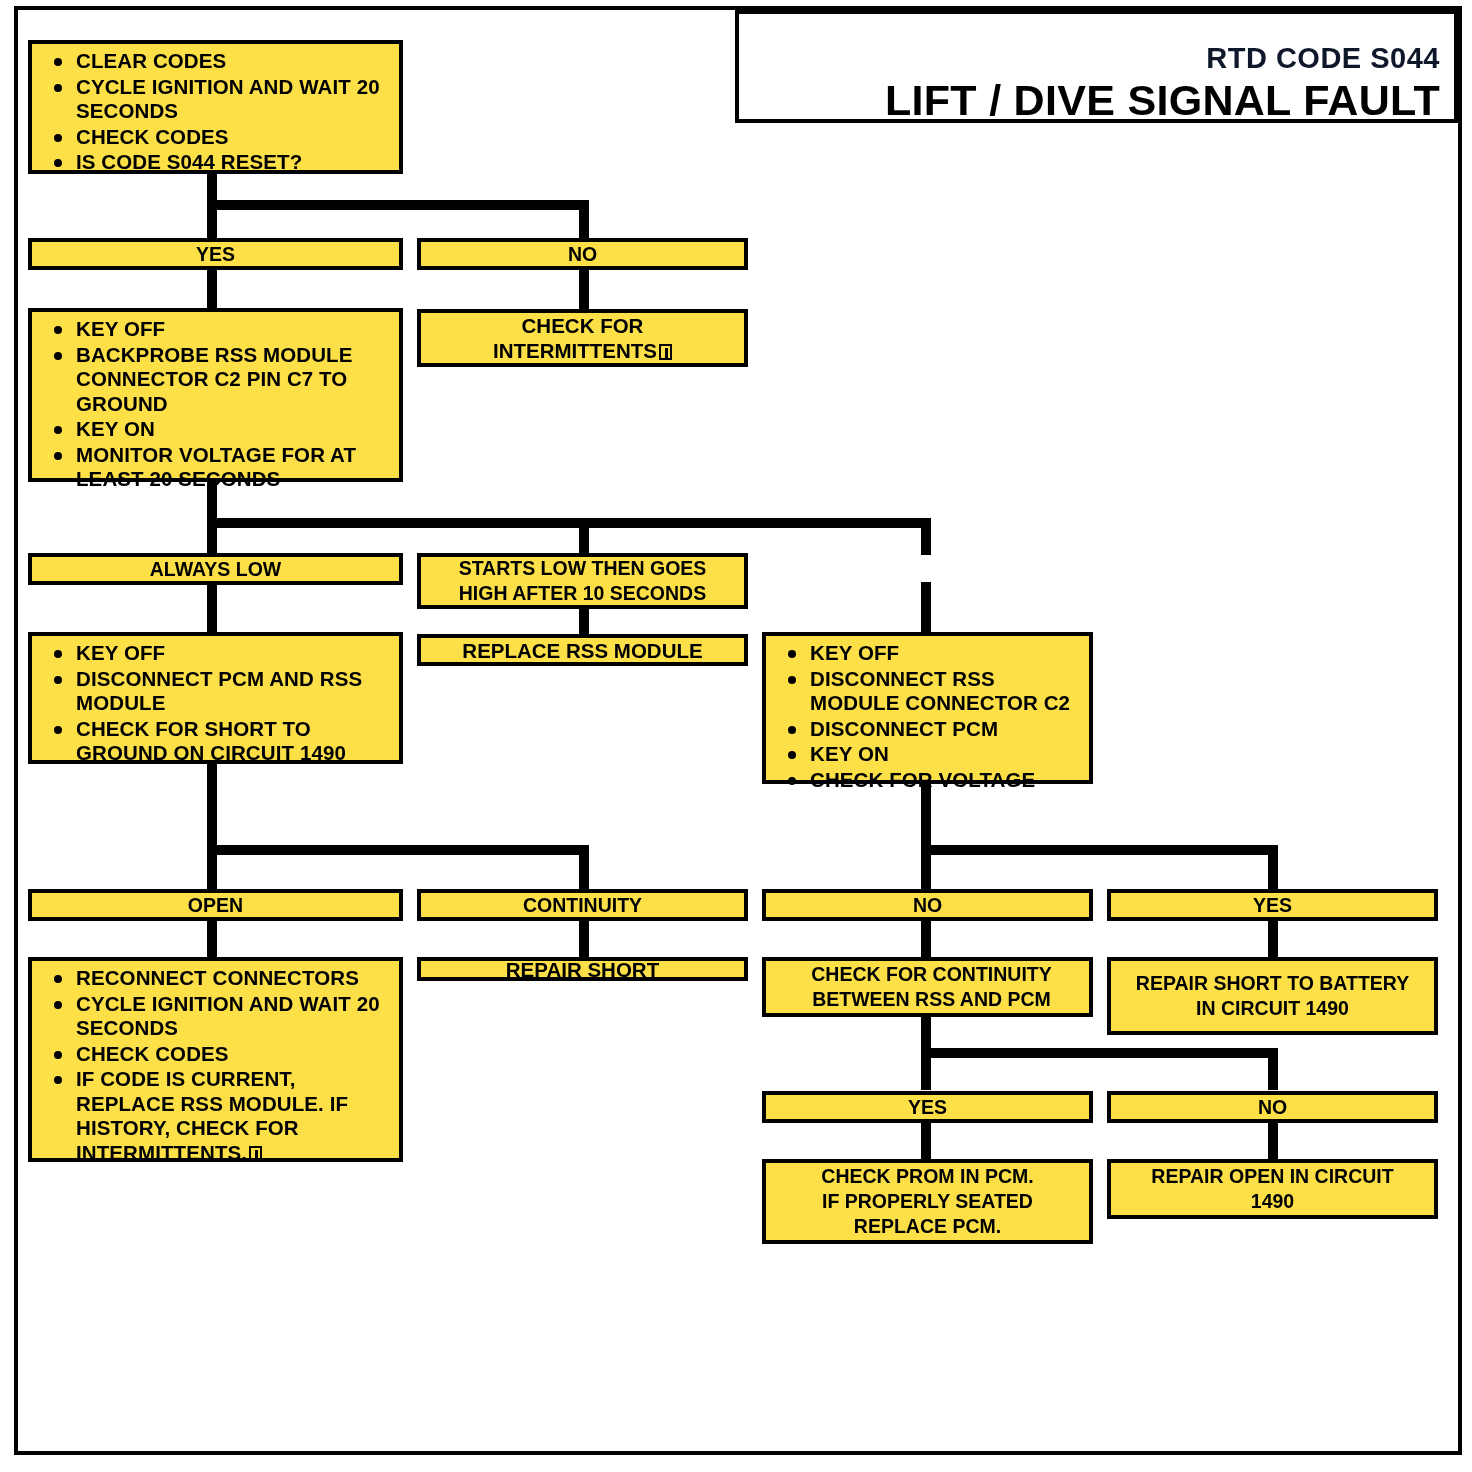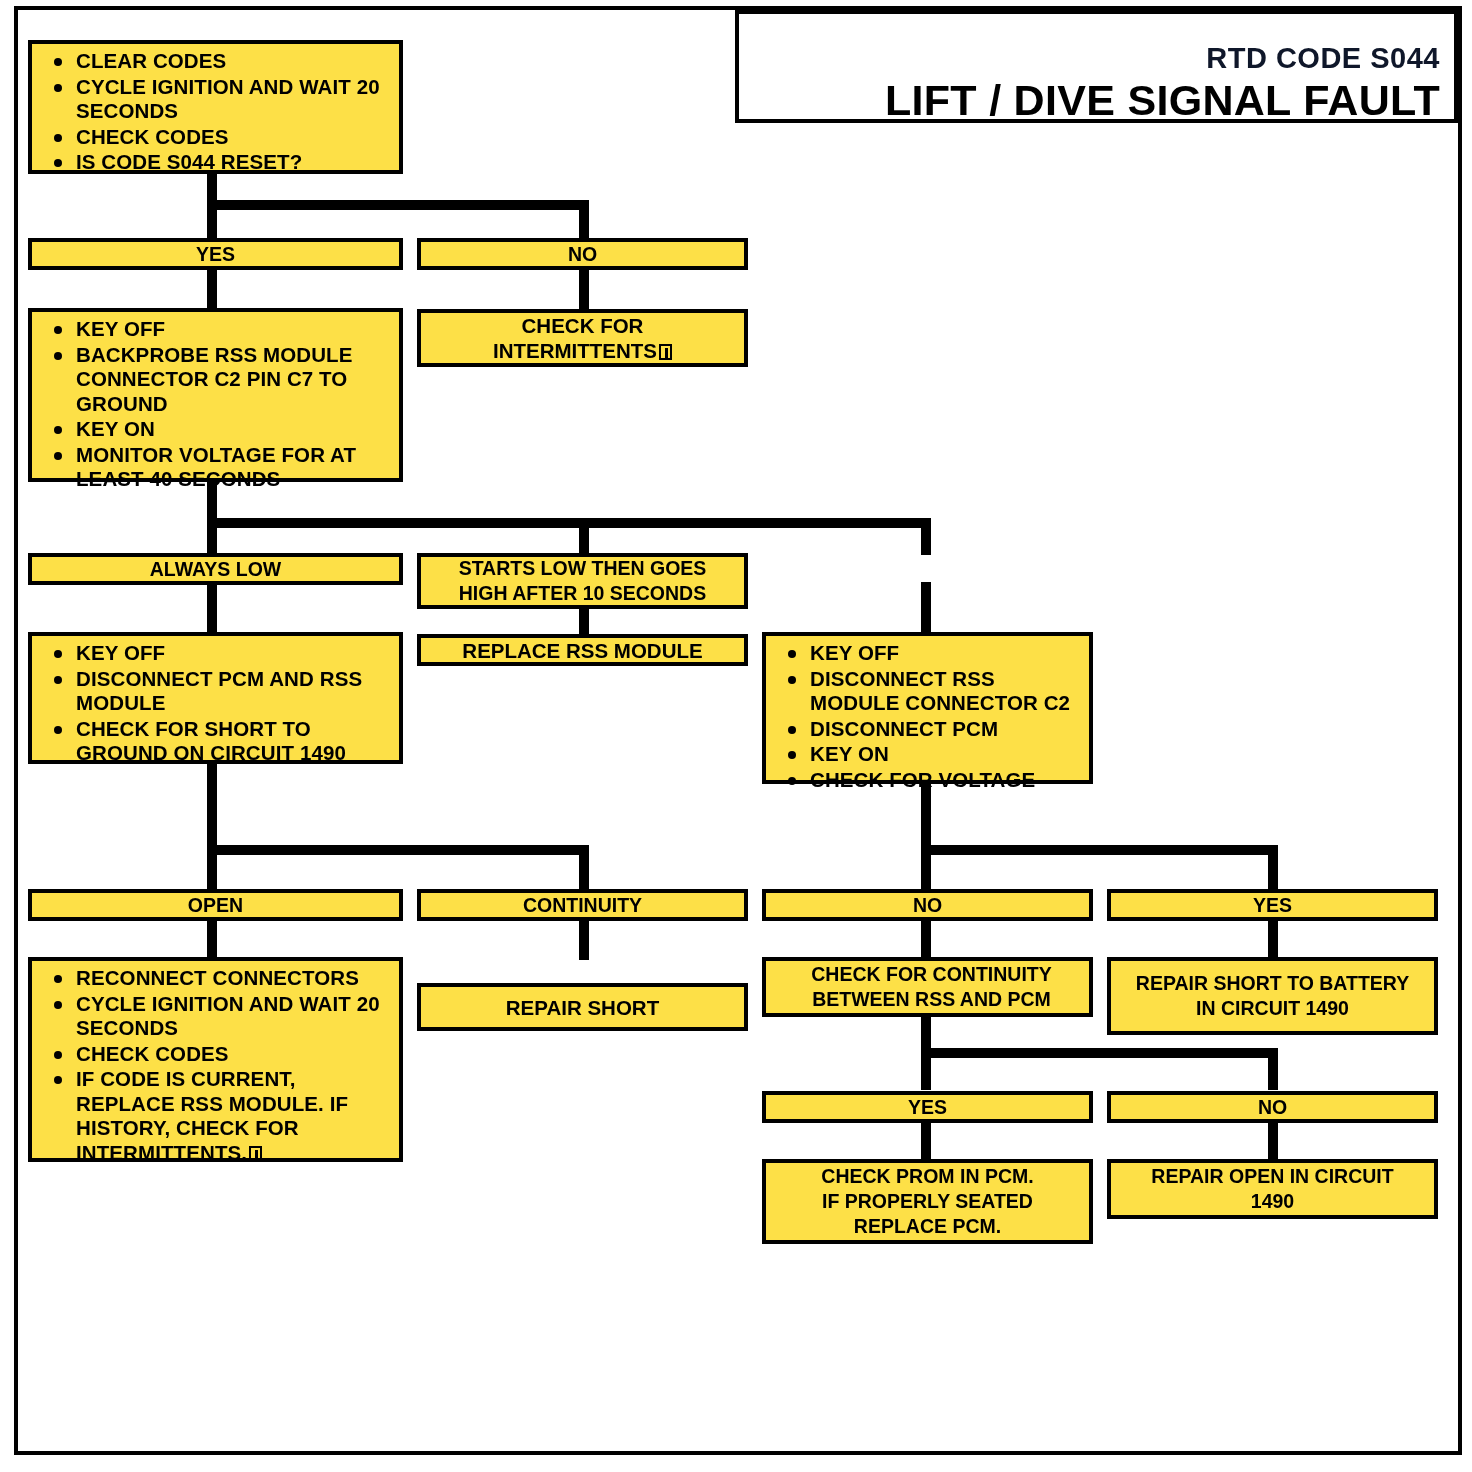--- a/index.html
+++ b/index.html
@@ -217,21 +217,21 @@
       </div>
     </div>
   </div>
 
   <div class="box" style="left:28px; top:308px; width:375px; height:174px;">
     <div class="box-inner">
       <ul class="bullets">
         <li>KEY OFF</li>
         <li>BACKPROBE RSS MODULE CONNECTOR C2 PIN C7 TO GROUND</li>
         <li>KEY ON</li>
-        <li>MONITOR VOLTAGE FOR AT LEAST 40 SECONDS</li>
+        <li>MONITOR VOLTAGE FOR AT LEAST 20 SECONDS</li>
       </ul>
     </div>
   </div>
 
   <div class="box label-box" style="left:28px; top:553px; width:375px; height:32px;">
     <div class="centered">ALWAYS LOW</div>
   </div>
   <div class="box label-box" style="left:417px; top:553px; width:331px; height:56px;">
     <div class="centered small">
       <div>
@@ -284,21 +284,21 @@
     <div class="box-inner">
       <ul class="bullets">
         <li>RECONNECT CONNECTORS</li>
         <li>CYCLE IGNITION AND WAIT 20 SECONDS</li>
         <li>CHECK CODES</li>
         <li><span>IF CODE IS CURRENT, REPLACE RSS MODULE.  IF HISTORY, CHECK FOR INTERMITTENTS.</span><span class="refmark"></span></li>
       </ul>
     </div>
   </div>
 
-  <div class="box" style="left:417px; top:983px; width:331px; height:48px;">
+  <div class="box" style="left:417px; top:957px; width:331px; height:24px;">
     <div class="centered">REPAIR SHORT</div>
   </div>
 
   <div class="box" style="left:762px; top:957px; width:331px; height:60px;padding-left:8px;">
     <div class="centered small">
       <div>
         <div>CHECK FOR CONTINUITY</div>
         <div>BETWEEN RSS AND PCM</div>
       </div>
     </div>

